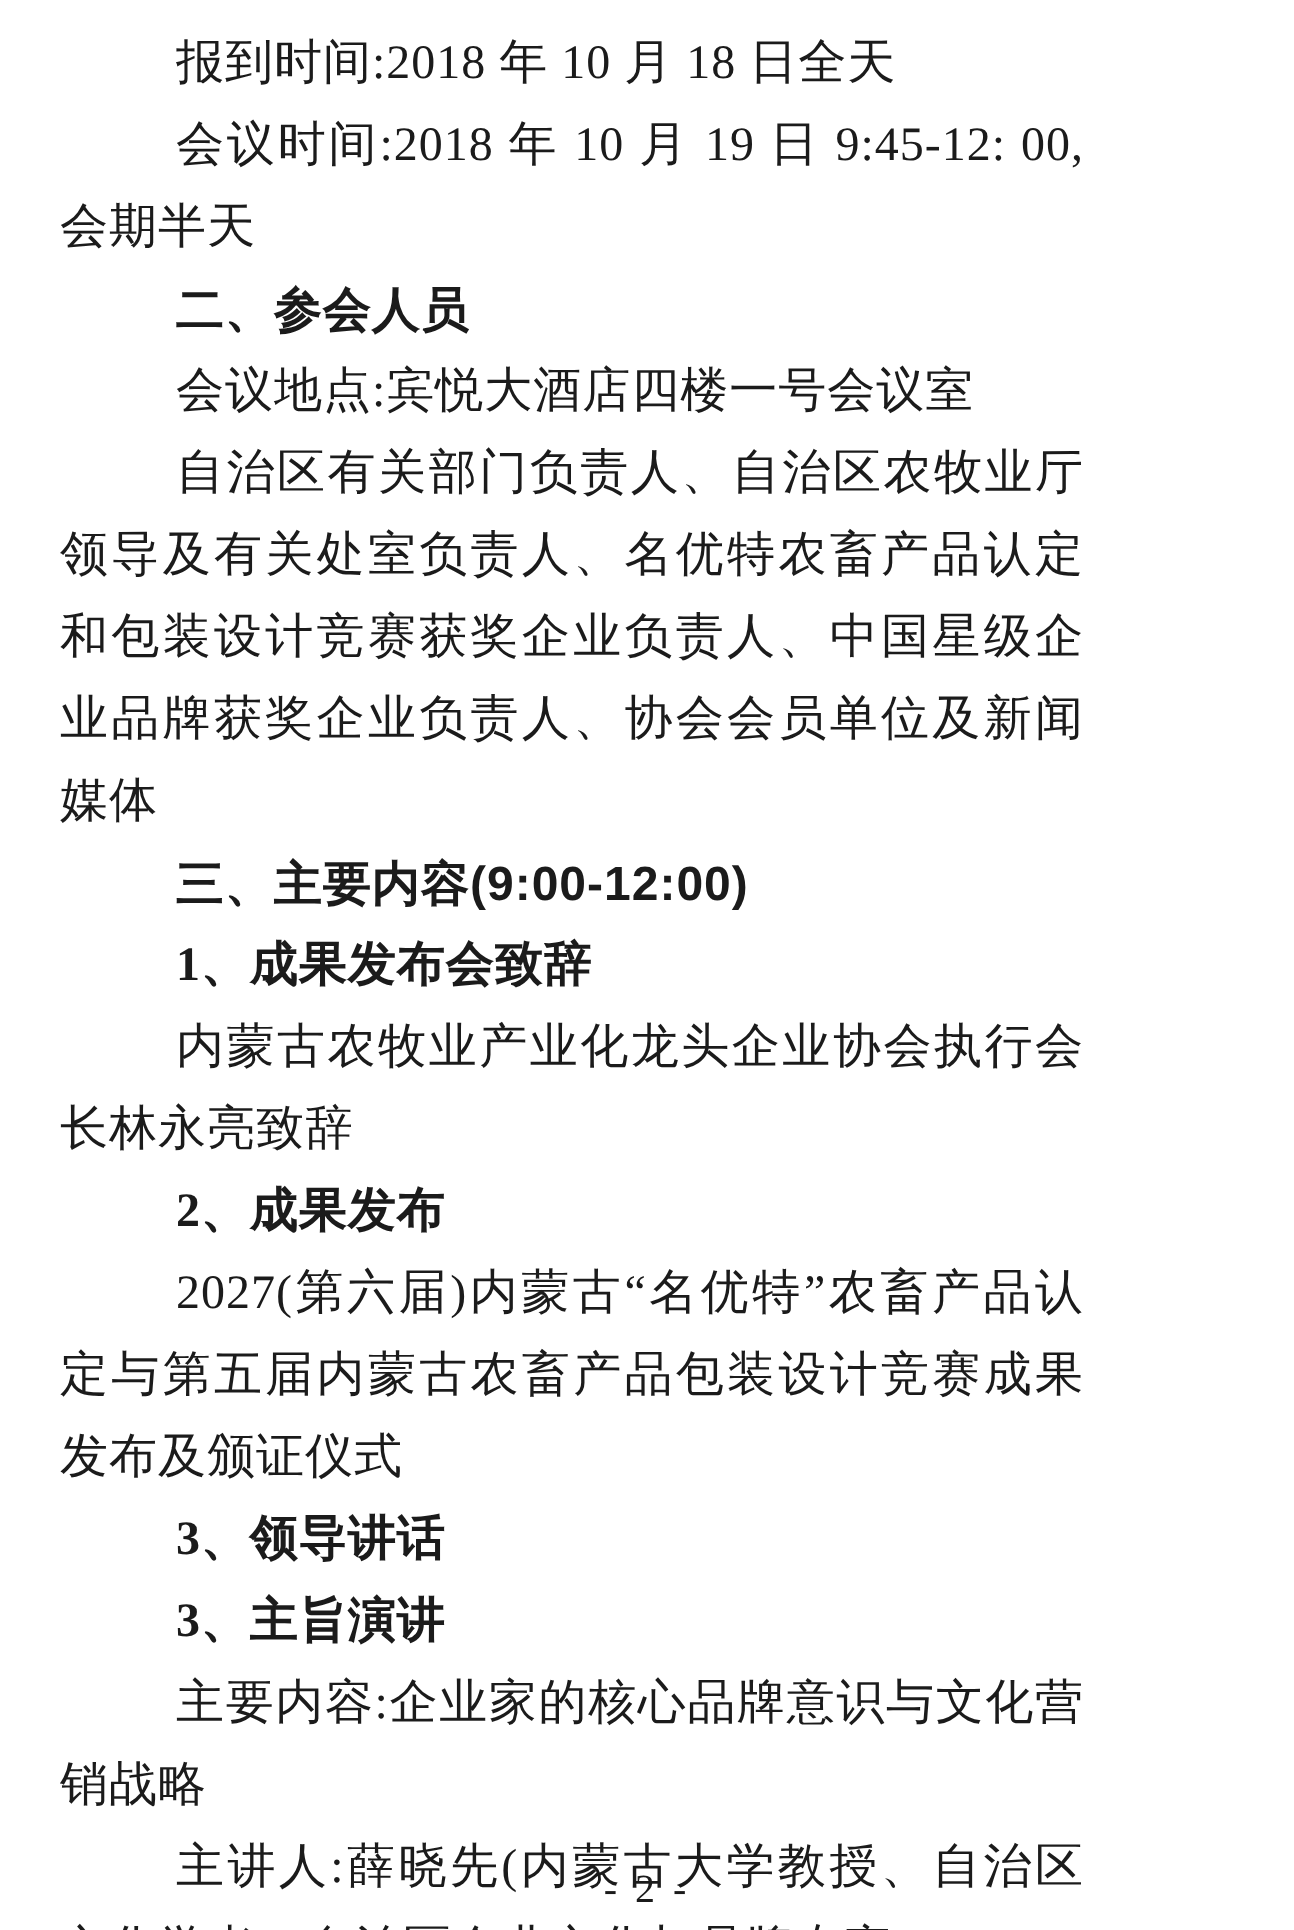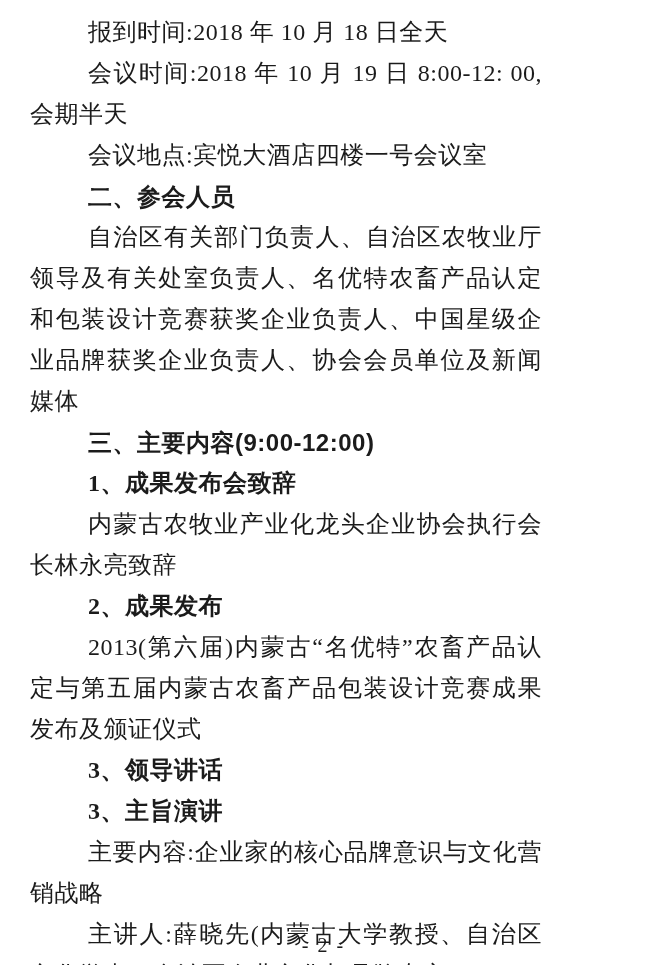--- a/index.html
+++ b/index.html
@@ -52,27 +52,27 @@
     font-family: "Liberation Serif", "DejaVu Serif", serif;
     color: #1b1b1b;
     letter-spacing: 2px;
   }
 </style>
 </head>
 <body>
 
 <div class="page">
   <p class="para">报到时间:2018 年 10 月 18 日全天</p>
-  <p class="para">会议时间:2018 年 10 月 19 日 8:00-12: 00,会期半天</p>
+  <p class="para">会议时间:2018 年 10 月 19 日 9:45-12: 00,会期半天</p>
+  <p class="para h1">二、参会人员</p>
   <p class="para">会议地点:宾悦大酒店四楼一号会议室</p>
-  <p class="para h1">二、参会人员</p>
   <p class="para">自治区有关部门负责人、自治区农牧业厅领导及有关处室负责人、名优特农畜产品认定和包装设计竞赛获奖企业负责人、中国星级企业品牌获奖企业负责人、协会会员单位及新闻媒体</p>
   <p class="para h1">三、主要内容(9:00-12:00)</p>
   <p class="para h2">1、成果发布会致辞</p>
   <p class="para">内蒙古农牧业产业化龙头企业协会执行会长林永亮致辞</p>
   <p class="para h2">2、成果发布</p>
-  <p class="para">2013(第六届)内蒙古“名优特”农畜产品认定与第五届内蒙古农畜产品包装设计竞赛成果发布及颁证仪式</p>
+  <p class="para">2027(第六届)内蒙古“名优特”农畜产品认定与第五届内蒙古农畜产品包装设计竞赛成果发布及颁证仪式</p>
   <p class="para h2">3、领导讲话</p>
   <p class="para h2">3、主旨演讲</p>
   <p class="para">主要内容:企业家的核心品牌意识与文化营销战略</p>
   <p class="para">主讲人:薛晓先(内蒙古大学教授、自治区文化学者、自治区企业文化与品牌专家)</p>
   <div class="footer">- 2 -</div>
 </div>
 
 </body></html>

